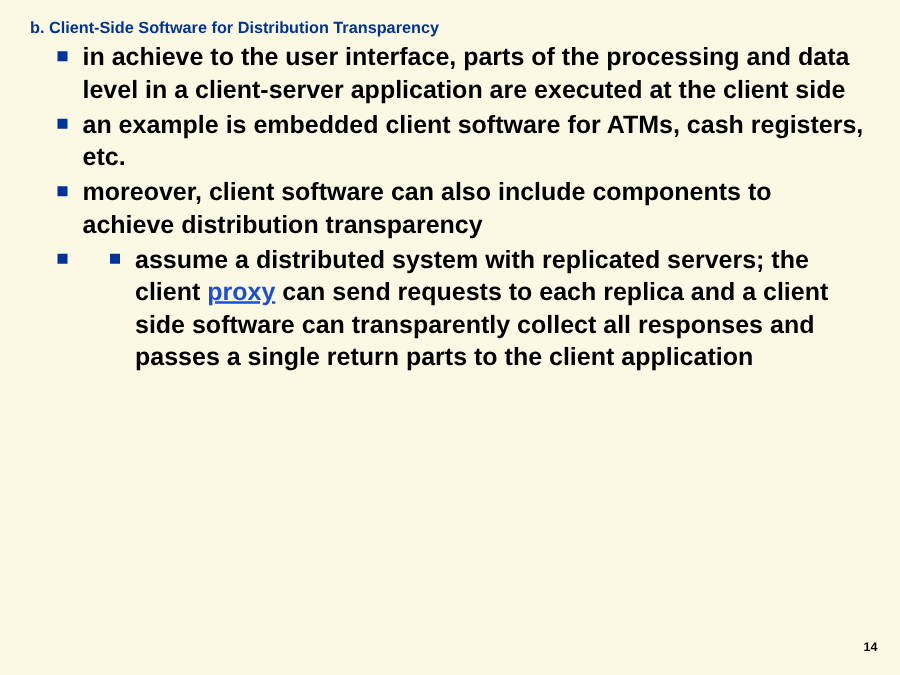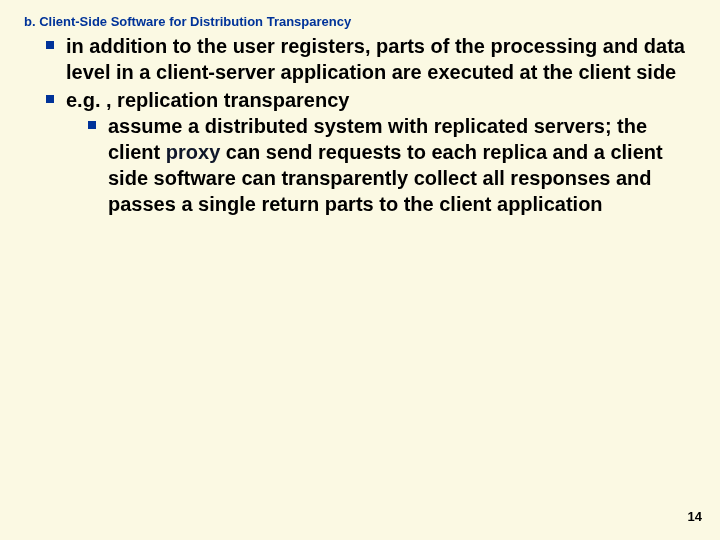--- a/index.html
+++ b/index.html
@@ -31,39 +31,40 @@
   }
   li::before {
     content: "";
     position: absolute;
     left: -20px;
     top: 8px;
     width: 8px;
     height: 8px;
     background: #003399;
   }
-  .link { color: #0f172a; }
+  .link { color: #1d4ed8; text-decoration: underline; }
   .page-num {
     position: absolute;
     right: 18px;
     bottom: 16px;
-    font-size: 13px;
+    font-size: 10px;
     font-weight: bold;
     color: #000;
   }
 </style>
 </head>
 <body>
 
 <div class="heading">b. Client-Side Software for Distribution Transparency</div>
 
 <ul class="level1">
-  <li>in addition to the user registers, parts of the processing and data level in a client-server application are executed at the client side</li>
+  <li>in achieve to the user interface, parts of the processing and data level in a client-server application are executed at the client side</li>
+  <li>an example is embedded client software for ATMs, cash registers, etc.</li>
+  <li>moreover, client software can also include components to achieve distribution transparency</li>
   <li>
-    <span>e.g. , replication transparency</span>
     <ul class="level2">
       <li>
         <span>assume a distributed system with replicated servers; the client </span><span class="link">proxy</span><span> can send requests to each replica and a client side software can transparently collect all responses and passes a single return parts to the client application</span>
       </li>
     </ul>
   </li>
 </ul>
 
 <div class="page-num">14</div>
 

